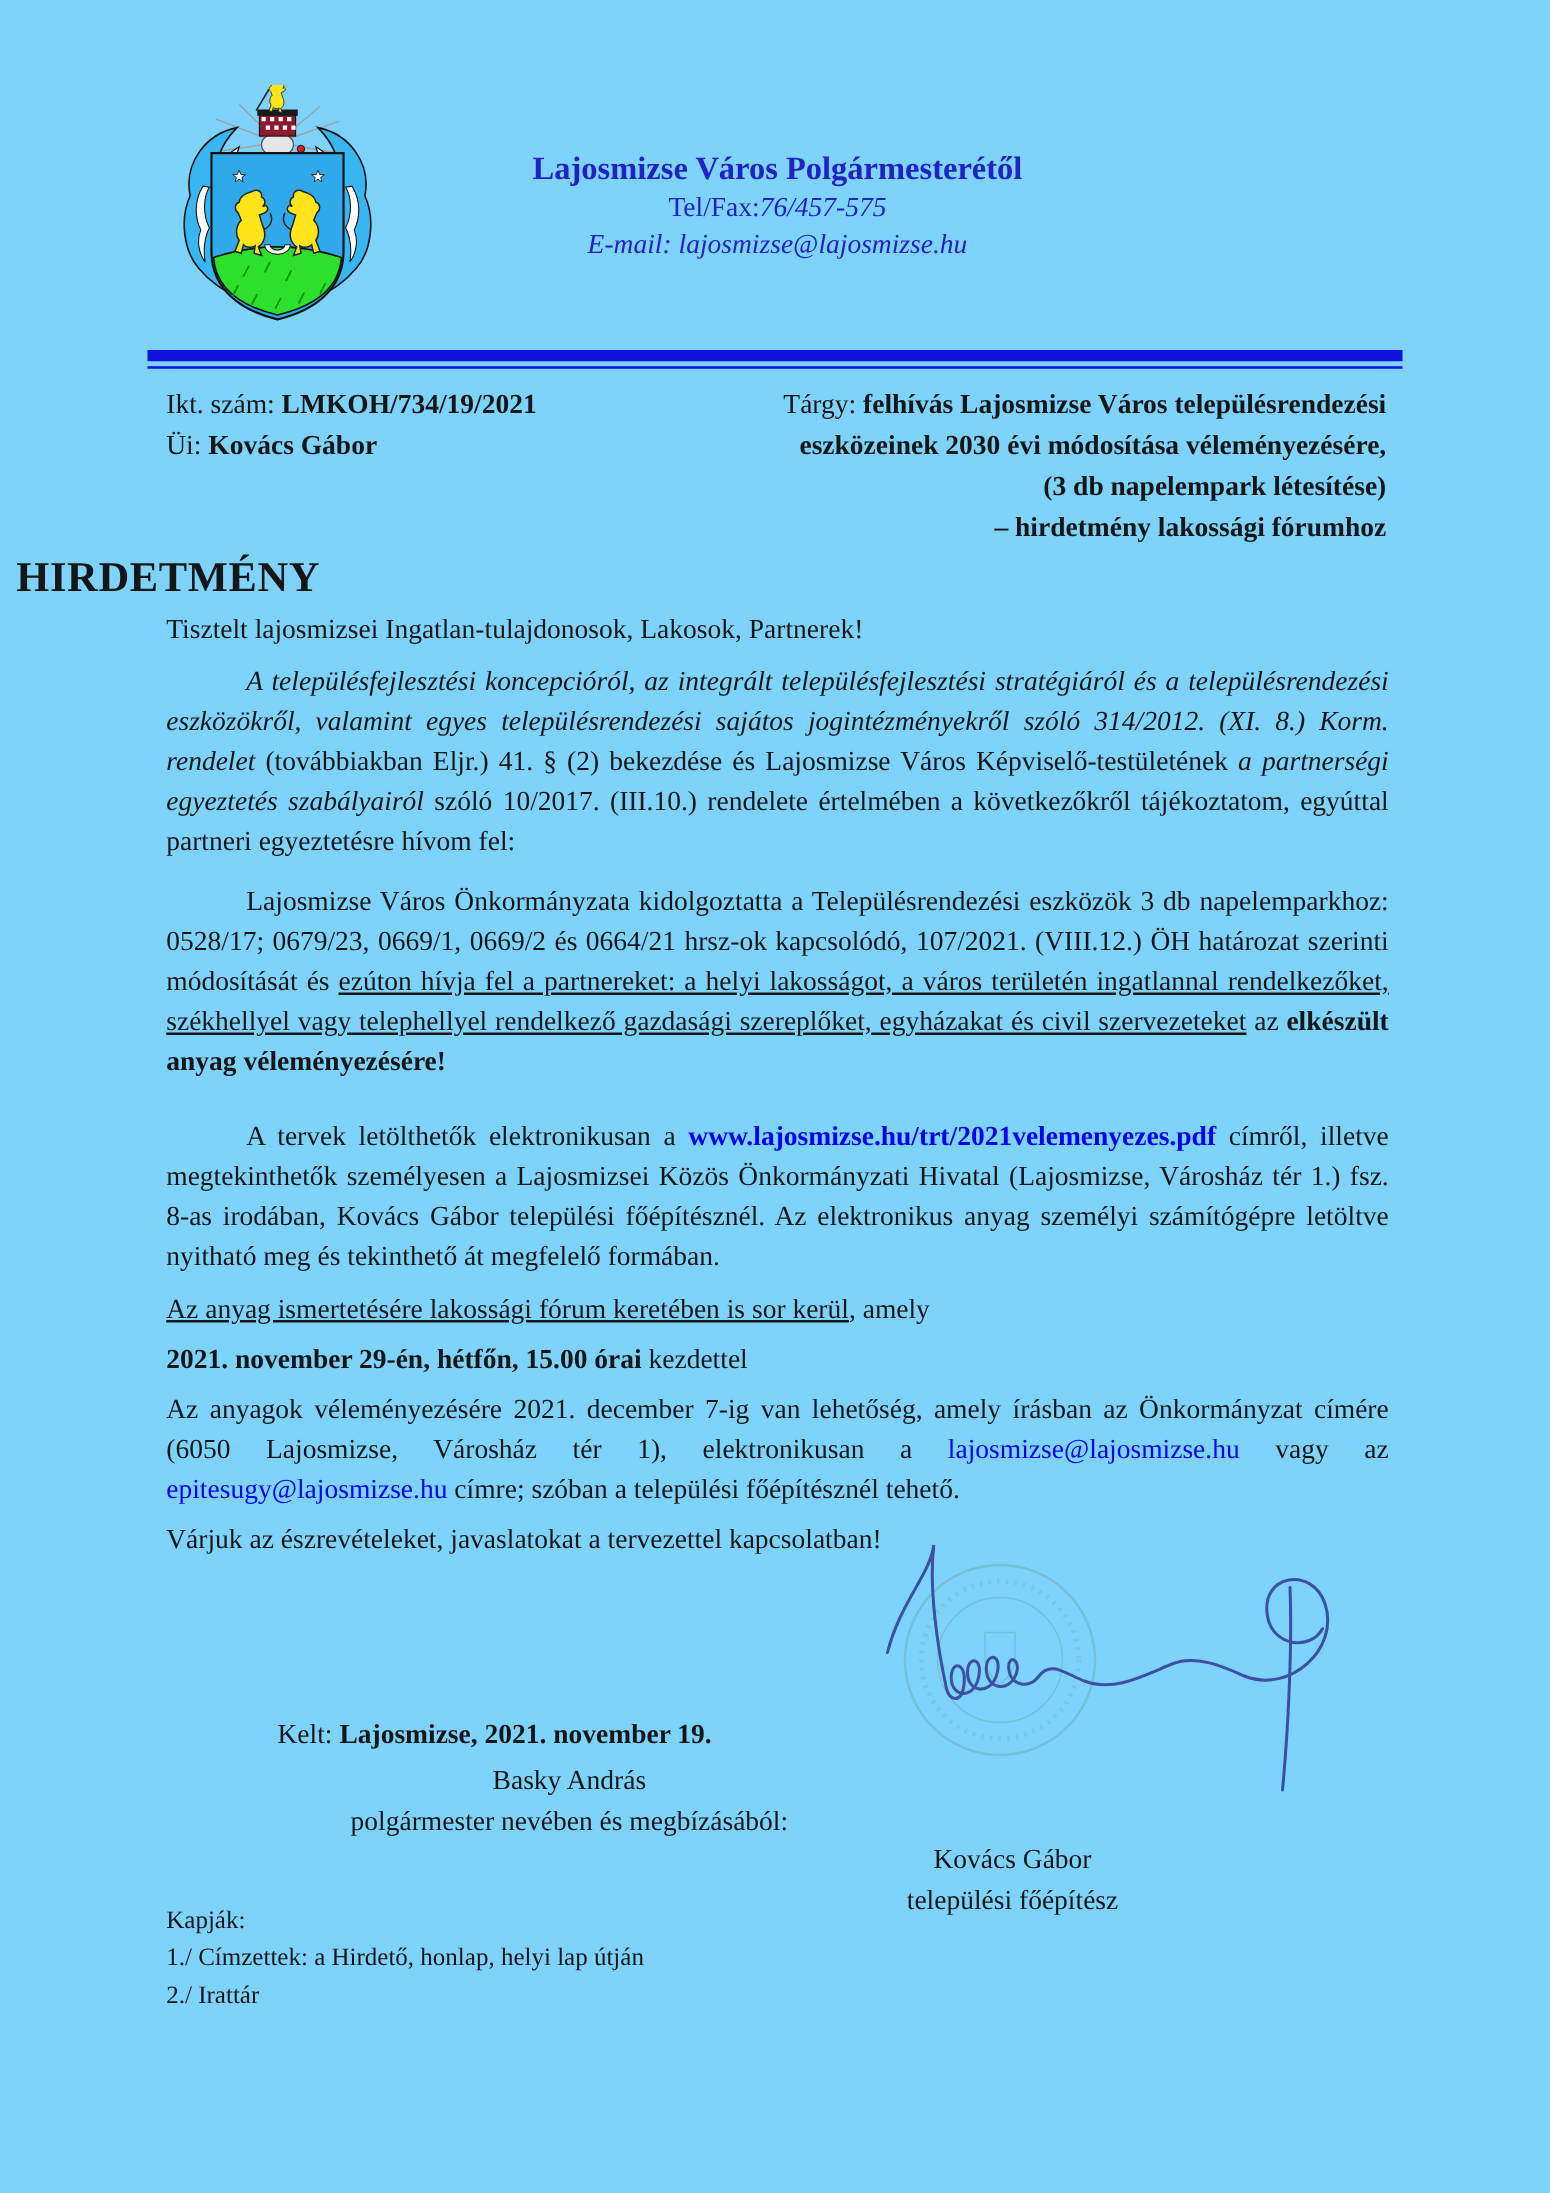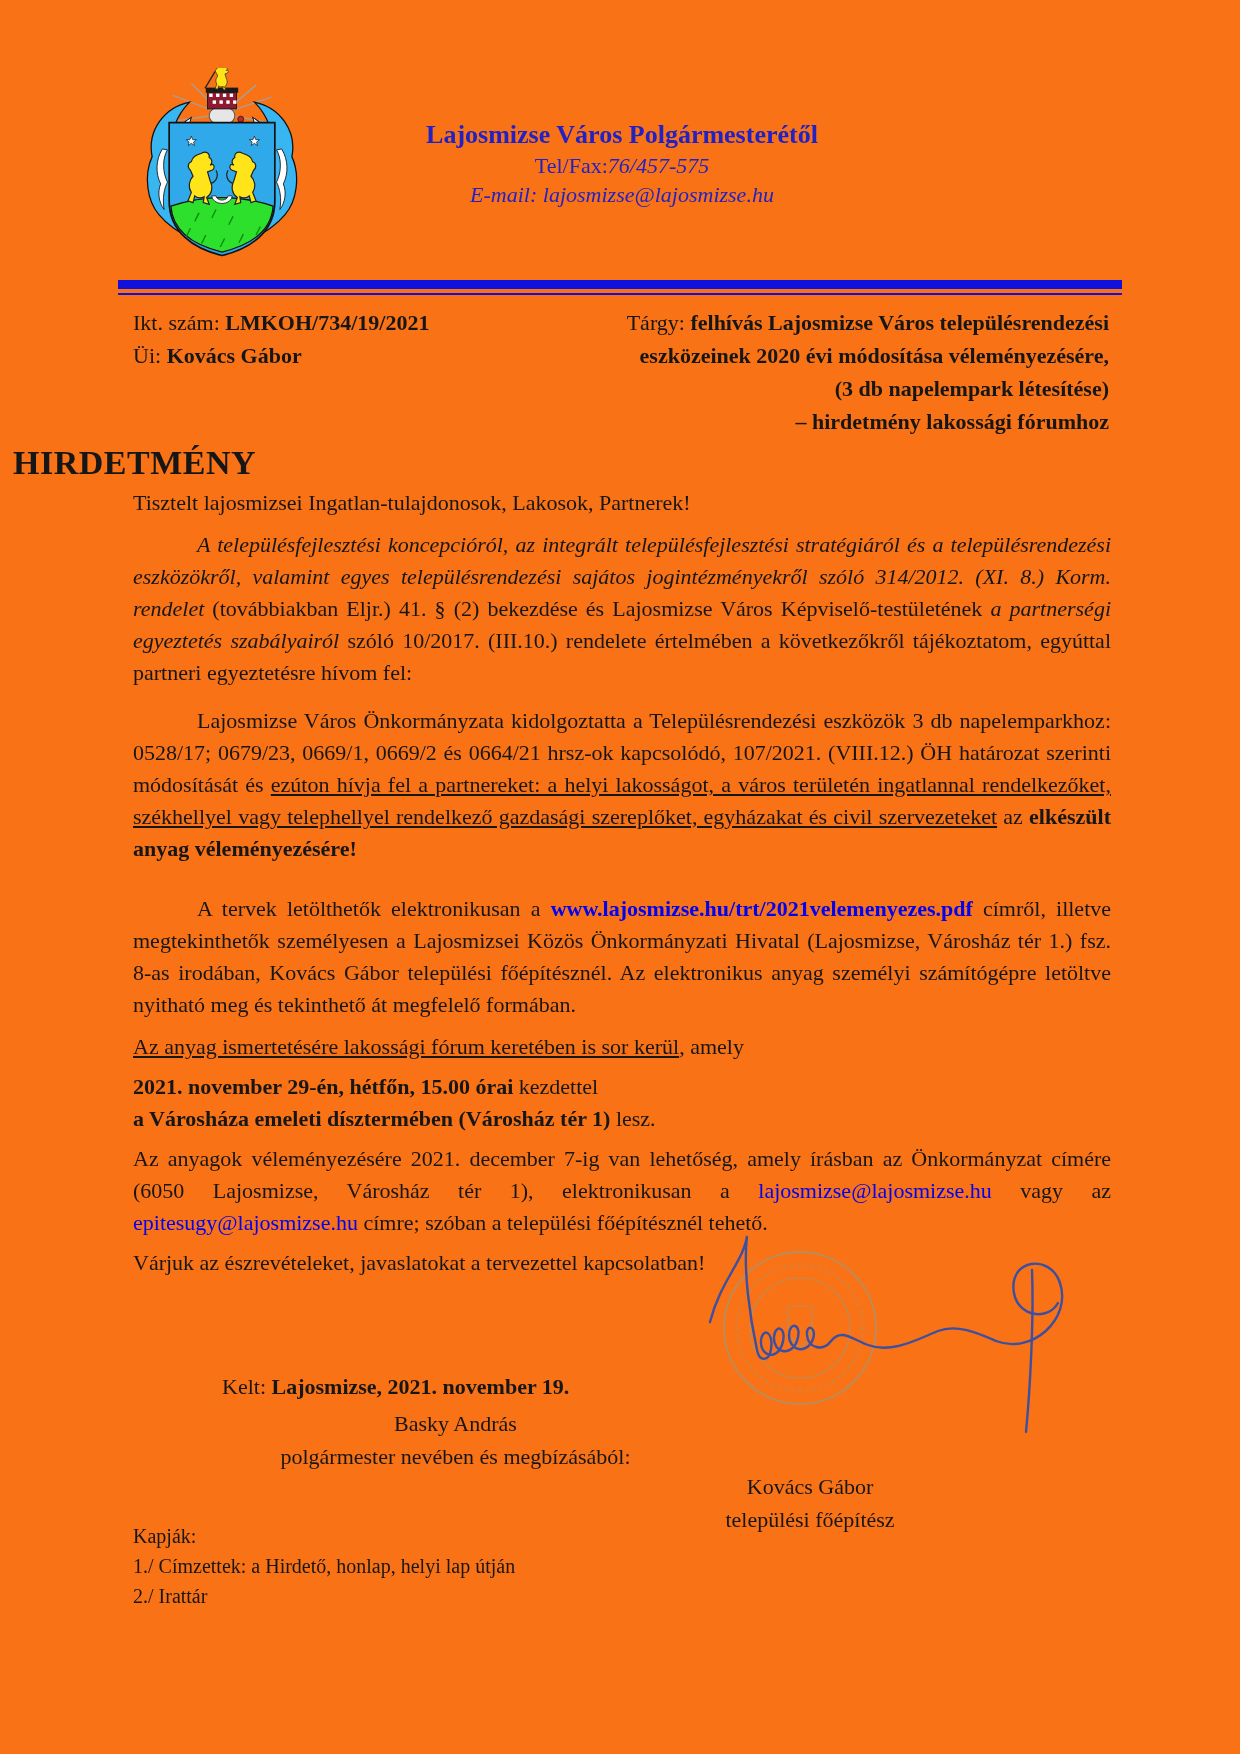--- a/index.html
+++ b/index.html
@@ -1,17 +1,17 @@
 <!DOCTYPE html>
 <html lang="hu"><head>
 <meta charset="utf-8">
 <style>
   html,body{margin:0;padding:0;background:#ffffff;}
   #page{
-    position:relative;width:1240px;height:1754px;background:#f97316;
+    position:relative;width:1240px;height:1754px;background:#7dd3fc;
     font-family:"Liberation Serif","DejaVu Serif",serif;color:#161616;overflow:hidden;
   }
   
   .crest{position:absolute;left:136px;top:68px;width:172px;height:196px;}
   .hdr{position:absolute;left:133px;top:118px;width:978px;text-align:center;color:#2222c4;}
   .hdr-org{font-size:26px;font-weight:bold;line-height:33px;}
   .hdr-addr{font-size:23px;line-height:31px;}
   .hdr-tel{font-size:22px;line-height:29px;}
   .hdr-email{font-size:22px;line-height:29px;font-style:italic;}
   .rule{position:absolute;left:118px;top:280px;width:1004px;}
@@ -126,40 +126,39 @@
     <div class="rule-thick"></div>
     <div class="rule-thin"></div>
   </div>
 
   <div class="ref-left">
     <div><span>Ikt. szám: </span><span class="b">LMKOH/734/19/2021</span></div>
     <div><span>Üi: </span><span class="b">Kovács Gábor</span></div>
   </div>
   <div class="ref-right">
     <div><span>Tárgy: </span><span class="b">felhívás Lajosmizse Város településrendezési</span></div>
-    <div class="b">eszközeinek 2020 évi módosítása véleményezésére,</div>
+    <div class="b">eszközeinek 2030 évi módosítása véleményezésére,</div>
     <div class="b">(3 db napelempark létesítése)</div>
     <div class="b">– hirdetmény lakossági fórumhoz</div>
   </div>
 
   <h1 class="doc-title">HIRDETMÉNY</h1>
 
   <div class="flow">
     <p class="salutation">Tisztelt lajosmizsei Ingatlan-tulajdonosok, Lakosok, Partnerek!</p>
 
     <p class="p1"><span class="it">A településfejlesztési koncepcióról, az integrált településfejlesztési stratégiáról és a településrendezési eszközökről, valamint egyes településrendezési sajátos jogintézményekről szóló 314/2012. (XI. 8.) Korm. rendelet</span><span> (továbbiakban Eljr.) 41. § (2) bekezdése és Lajosmizse Város Képviselő-testületének </span><span class="it">a partnerségi egyeztetés szabályairól</span><span> szóló 10/2017. (III.10.) rendelete értelmében a következőkről tájékoztatom, egyúttal partneri egyeztetésre hívom fel:</span></p>
 
     <p class="p2"><span>Lajosmizse Város Önkormányzata kidolgoztatta a Településrendezési eszközök 3 db napelemparkhoz: 0528/17; 0679/23, 0669/1, 0669/2 és 0664/21 hrsz-ok kapcsolódó, 107/2021. (VIII.12.) ÖH határozat szerinti módosítását és </span><span class="u">ezúton hívja fel a partnereket: a helyi lakosságot, a város területén ingatlannal rendelkezőket, székhellyel vagy telephellyel rendelkező gazdasági szereplőket, egyházakat és civil szervezeteket</span><span> az </span><span class="b">elkészült anyag véleményezésére!</span></p>
 
     <p class="p3"><span>A tervek letölthetők elektronikusan a </span><a class="lnk lnk-b">www.lajosmizse.hu/trt/2021velemenyezes.pdf</a><span> címről, illetve megtekinthetők személyesen a Lajosmizsei Közös Önkormányzati Hivatal (Lajosmizse, Városház tér 1.) fsz. 8-as irodában, Kovács Gábor települési főépítésznél. Az elektronikus anyag személyi számítógépre letöltve nyitható meg és tekinthető át megfelelő formában.</span></p>
 
     <p class="p4"><span class="u">Az anyag ismertetésére lakossági fórum keretében is sor kerül</span><span>, amely</span></p>
 
     <p class="event-line event-1"><span class="b">2021. november 29-én, hétfőn, 15.00 órai</span><span> kezdettel</span></p>
-    <p class="event-line"><span class="b">a Városháza emeleti dísztermében (Városház tér 1)</span><span> lesz.</span></p>
 
     <p class="p5"><span>Az anyagok véleményezésére 2021. december 7-ig van lehetőség, amely írásban az Önkormányzat címére (6050 Lajosmizse, Városház tér 1), elektronikusan a </span><a class="lnk">lajosmizse@lajosmizse.hu</a><span> vagy az </span><a class="lnk">epitesugy@lajosmizse.hu</a><span> címre; szóban a települési főépítésznél tehető.</span></p>
 
     <p class="request">Várjuk az észrevételeket, javaslatokat a tervezettel kapcsolatban!</p>
   </div>
 
   <div class="kelt"><span>Kelt: </span><span class="b">Lajosmizse, 2021. november 19.</span></div>
 
   <div class="mayor">
     <div>Basky András</div>

